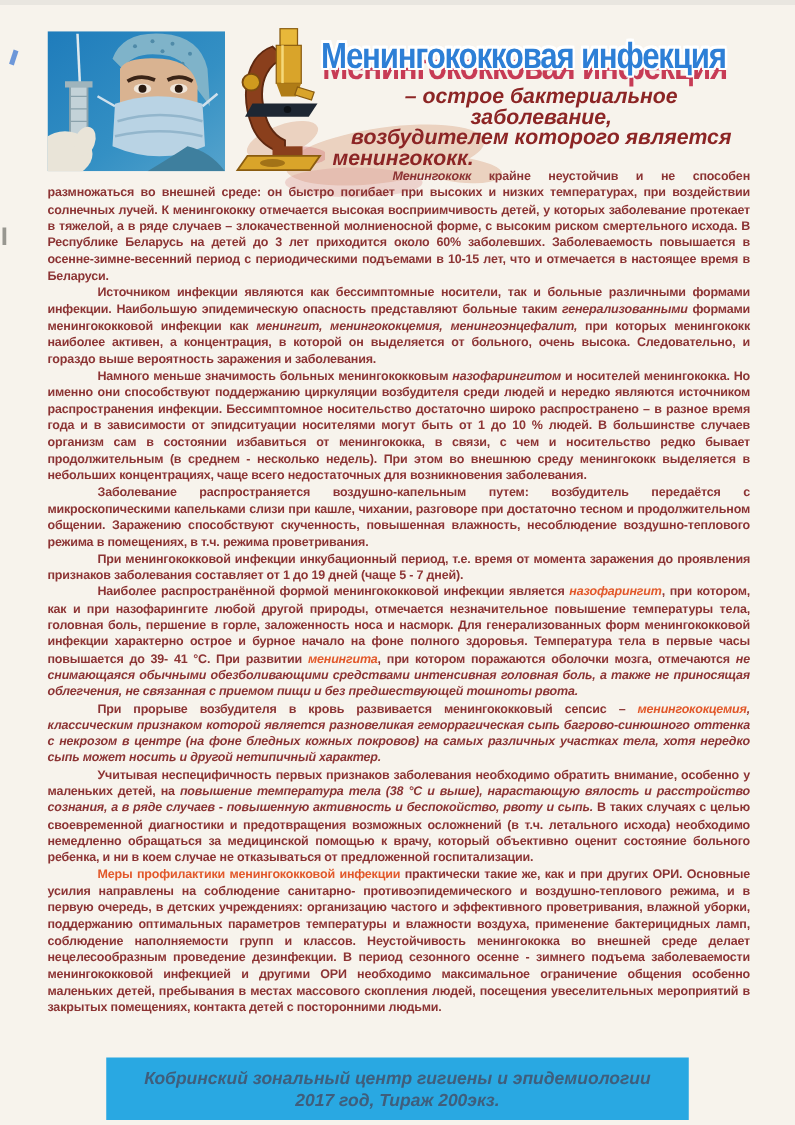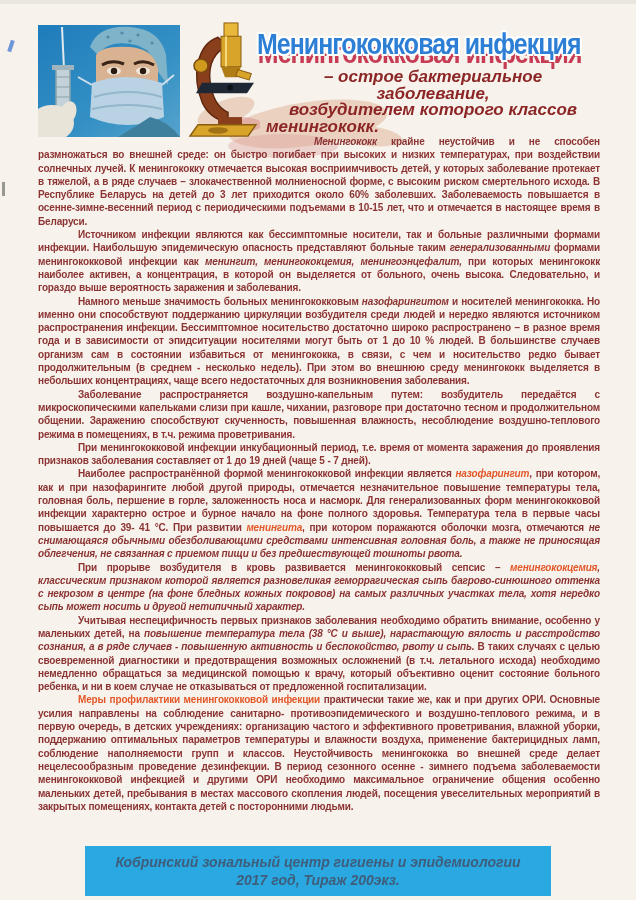--- a/index.html
+++ b/index.html
@@ -146,21 +146,21 @@
         <rect x="30" y="100" width="24" height="8" fill="#8a3f1c"></rect>
         <polygon points="10,108 68,108 60,120 2,120" fill="#d9a42a" stroke="#8a5c10" stroke-width="1.5"></polygon>
         <ellipse cx="30" cy="114" rx="10" ry="3.4" fill="#8a5c10" opacity="0.7"></ellipse>
       </svg>
     </div>
 
     <h1 class="title">Менингококковая инфекция</h1>
 
     <div class="subtitle">
       <div class="sub-center">– острое бактериальное заболевание,</div>
-      <div class="sub-center">возбудителем которого классов</div>
+      <div class="sub-center">возбудителем которого является</div>
       <div class="sub-left">менингококк.</div>
     </div>
 
     <div class="body-text">
         <p class="para first"><span class="seg-it">Менингококк</span><span class="seg-n"> крайне неустойчив и не способен размножаться во внешней среде: он быстро погибает при высоких и низких температурах, при воздействии солнечных лучей. К менингококку отмечается высокая восприимчивость детей, у которых заболевание протекает в тяжелой, а в ряде случаев – злокачественной молниеносной форме, с высоким риском смертельного исхода. В Республике Беларусь на детей до 3 лет приходится около 60% заболевших. Заболеваемость повышается в осенне-зимне-весенний период с периодическими подъемами в 10-15 лет, что и отмечается в настоящее время в Беларуси.</span></p>
         <p class="para"><span class="seg-n">Источником инфекции являются как бессимптомные носители, так и больные различными формами инфекции. Наибольшую эпидемическую опасность представляют больные таким </span><span class="seg-it">генерализованными</span><span class="seg-n"> формами менингококковой инфекции как </span><span class="seg-it">менингит, менингококцемия, менингоэнцефалит,</span><span class="seg-n"> при которых менингококк наиболее активен, а концентрация, в которой он выделяется от больного, очень высока. Следовательно, и гораздо выше вероятность заражения и заболевания.</span></p>
         <p class="para"><span class="seg-n">Намного меньше значимость больных менингококковым </span><span class="seg-it">назофарингитом</span><span class="seg-n"> и носителей менингококка. Но именно они способствуют поддержанию циркуляции возбудителя среди людей и нередко являются источником распространения инфекции. Бессимптомное носительство достаточно широко распространено – в разное время года и в зависимости от эпидситуации носителями могут быть от 1 до 10 % людей. В большинстве случаев организм сам в состоянии избавиться от менингококка, в связи, с чем и носительство редко бывает продолжительным (в среднем - несколько недель). При этом во внешнюю среду менингококк выделяется в небольших концентрациях, чаще всего недостаточных для возникновения заболевания.</span></p>
         <p class="para"><span class="seg-n">Заболевание распространяется воздушно-капельным путем: возбудитель передаётся с микроскопическими капельками слизи при кашле, чихании, разговоре при достаточно тесном и продолжительном общении. Заражению способствуют скученность, повышенная влажность, несоблюдение воздушно-теплового режима в помещениях, в т.ч. режима проветривания.</span></p>
         <p class="para"><span class="seg-n">При менингококковой инфекции инкубационный период, т.е. время от момента заражения до проявления признаков заболевания составляет от 1 до 19 дней (чаще 5 - 7 дней).</span></p>
         <p class="para"><span class="seg-n">Наиболее распространённой формой менингококковой инфекции является </span><span class="seg-or">назофарингит</span><span class="seg-n">, при котором, как и при назофарингите любой другой природы, отмечается незначительное повышение температуры тела, головная боль, першение в горле, заложенность носа и насморк. Для генерализованных форм менингококковой инфекции характерно острое и бурное начало на фоне полного здоровья. Температура тела в первые часы повышается до 39- 41 °С. При развитии </span><span class="seg-or">менингита</span><span class="seg-n">, при котором поражаются оболочки мозга, отмечаются </span><span class="seg-itr">не снимающаяся обычными обезболивающими средствами интенсивная головная боль, а также не приносящая облегчения, не связанная с приемом пищи и без предшествующей тошноты рвота.</span></p>

